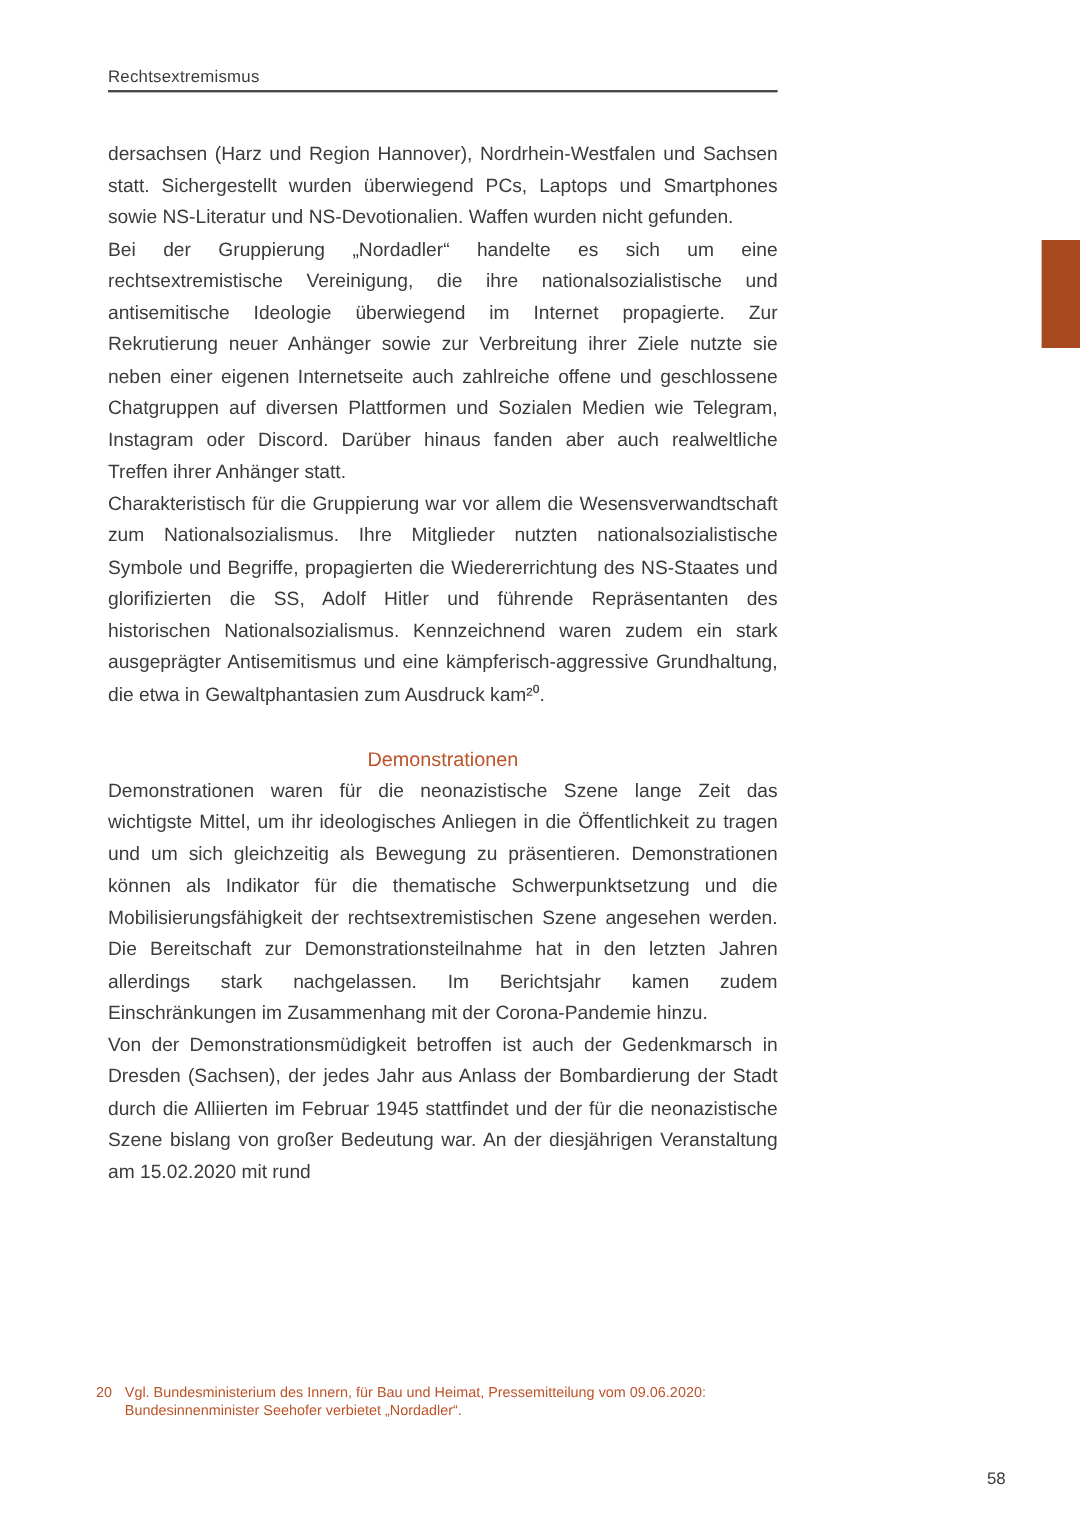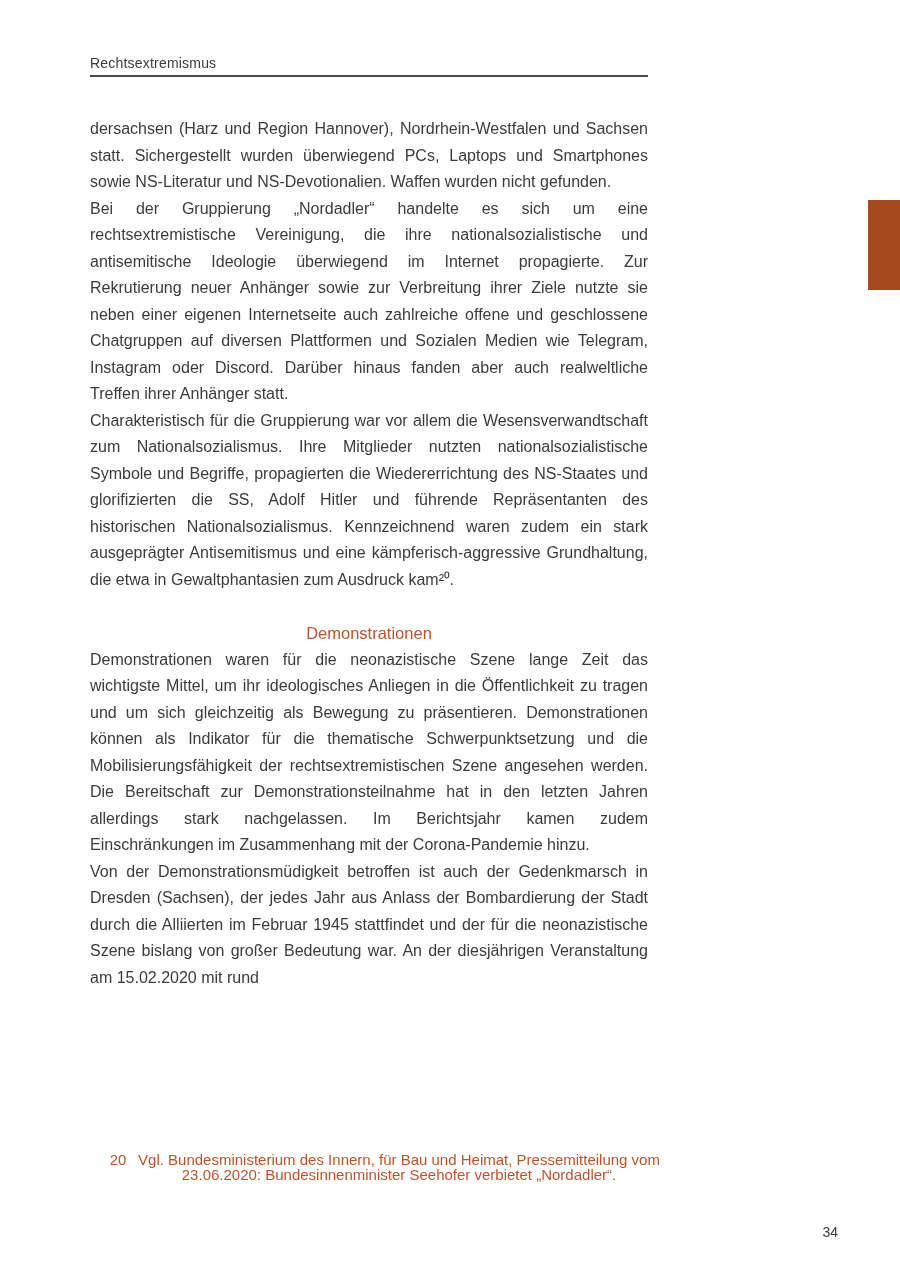--- a/index.html
+++ b/index.html
@@ -53,28 +53,28 @@
   .section-heading {
     margin-top: 27px;
     font-size: 16.5px;
     font-weight: normal;
     line-height: 26.5px;
     text-align: center;
     color: var(--accent, #bc5328);
   }
   .footnote {
     position: absolute;
-    left: 106px;
+    left: 80px;
     top: 1153px;
     width: 562px;
     display: flex;
-    font-size: 15px;
+    font-size: 12px;
     line-height: 14.5px;
     color: var(--accent, #bc5328);
-    text-align: center;
+    text-align: left;
   }
   .fn-num { flex: 0 0 24px; }
   .fn-text { flex: 1 1 auto; }
   .page-number {
     position: absolute;
     right: 62px;
     top: 1224px;
     font-size: 14px;
     color: #3d3b39;
   }
@@ -94,18 +94,18 @@
     <p>dersachsen (Harz und Region Hannover), Nordrhein-Westfalen und Sachsen statt. Sichergestellt wurden überwiegend PCs, Laptops und Smartphones sowie NS-Literatur und NS-Devotionalien. Waffen wurden nicht gefunden.</p>
     <p>Bei der Gruppierung „Nordadler“ handelte es sich um eine rechtsextremistische Vereinigung, die ihre nationalsozialistische und antisemitische Ideologie überwiegend im Internet propagierte. Zur Rekrutierung neuer Anhänger sowie zur Verbreitung ihrer Ziele nutzte sie neben einer eigenen Internetseite auch zahlreiche offene und geschlossene Chatgruppen auf diversen Plattformen und Sozialen Medien wie Telegram, Instagram oder Discord. Darüber hinaus fanden aber auch realweltliche Treffen ihrer Anhänger statt.</p>
     <p>Charakteristisch für die Gruppierung war vor allem die Wesensverwandtschaft zum Nationalsozialismus. Ihre Mitglieder nutzten nationalsozialistische Symbole und Begriffe, propagierten die Wiedererrichtung des NS-Staates und glorifizierten die SS, Adolf Hitler und führende Repräsentanten des historischen Nationalsozialismus. Kennzeichnend waren zudem ein stark ausgeprägter Antisemitismus und eine kämpferisch-aggressive Grundhaltung, die etwa in Gewaltphantasien zum Ausdruck kam²⁰.</p>
     <h2 class="section-heading">Demonstrationen</h2>
     <p>Demonstrationen waren für die neonazistische Szene lange Zeit das wichtigste Mittel, um ihr ideologisches Anliegen in die Öffentlichkeit zu tragen und um sich gleichzeitig als Bewegung zu präsentieren. Demonstrationen können als Indikator für die thematische Schwerpunktsetzung und die Mobilisierungsfähigkeit der rechtsextremistischen Szene angesehen werden. Die Bereitschaft zur Demonstrationsteilnahme hat in den letzten Jahren allerdings stark nachgelassen. Im Berichtsjahr kamen zudem Einschränkungen im Zusammenhang mit der Corona-Pandemie hinzu.</p>
     <p>Von der Demonstrationsmüdigkeit betroffen ist auch der Gedenkmarsch in Dresden (Sachsen), der jedes Jahr aus Anlass der Bombardierung der Stadt durch die Alliierten im Februar 1945 stattfindet und der für die neonazistische Szene bislang von großer Bedeutung war. An der diesjährigen Veranstaltung am 15.02.2020 mit rund</p>
   </main>
 
   <div class="footnote">
     <span class="fn-num">20</span>
-    <span class="fn-text">Vgl. Bundesministerium des Innern, für Bau und Heimat, Pressemitteilung vom 23.06.2020: Bundesinnenminister Seehofer verbietet „Nordadler“.</span>
+    <span class="fn-text">Vgl. Bundesministerium des Innern, für Bau und Heimat, Pressemitteilung vom 09.06.2020: Bundesinnenminister Seehofer verbietet „Nordadler“.</span>
   </div>
 
-  <div class="page-number">34</div>
+  <div class="page-number">58</div>
 
 </div>
 
 </body></html>

